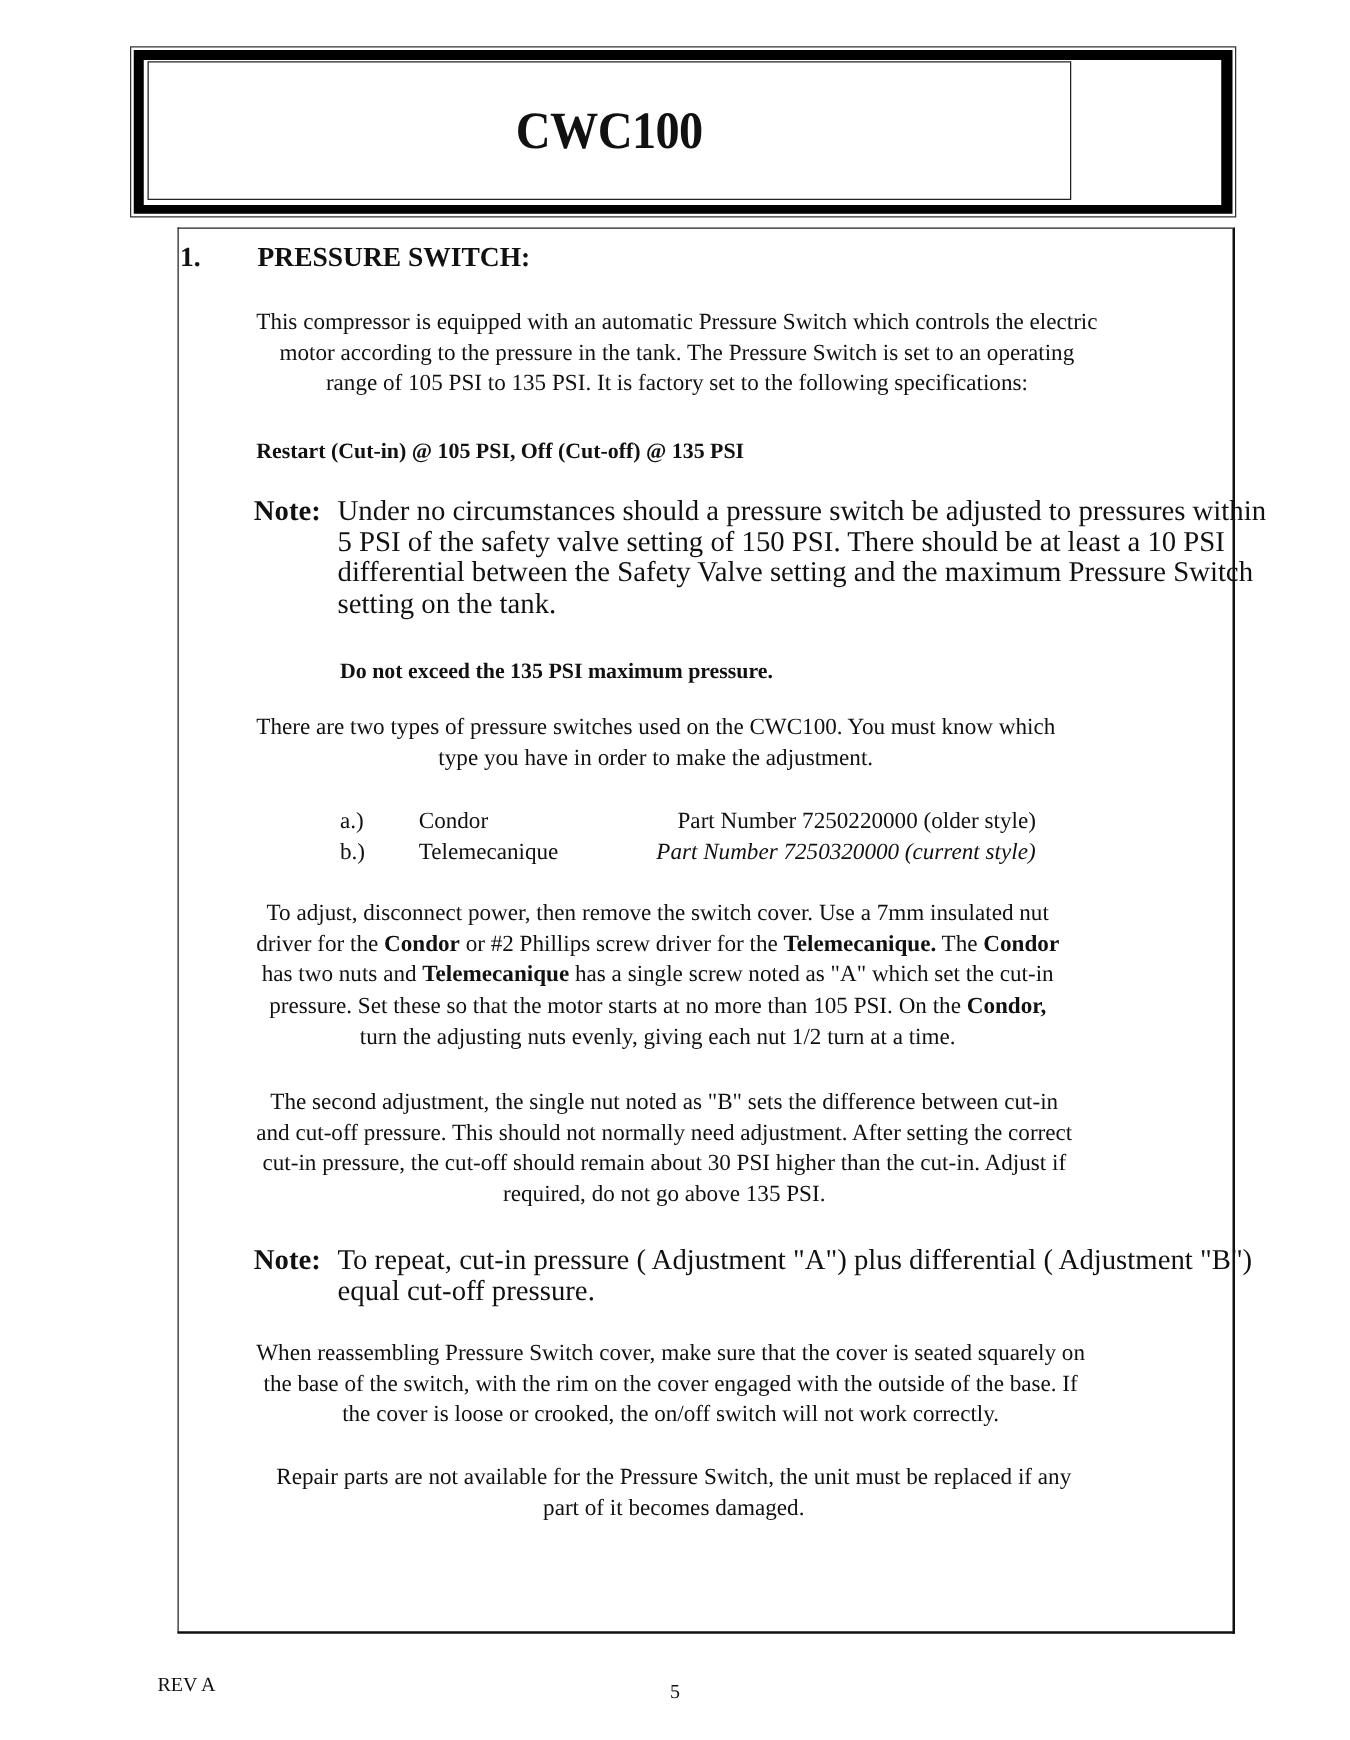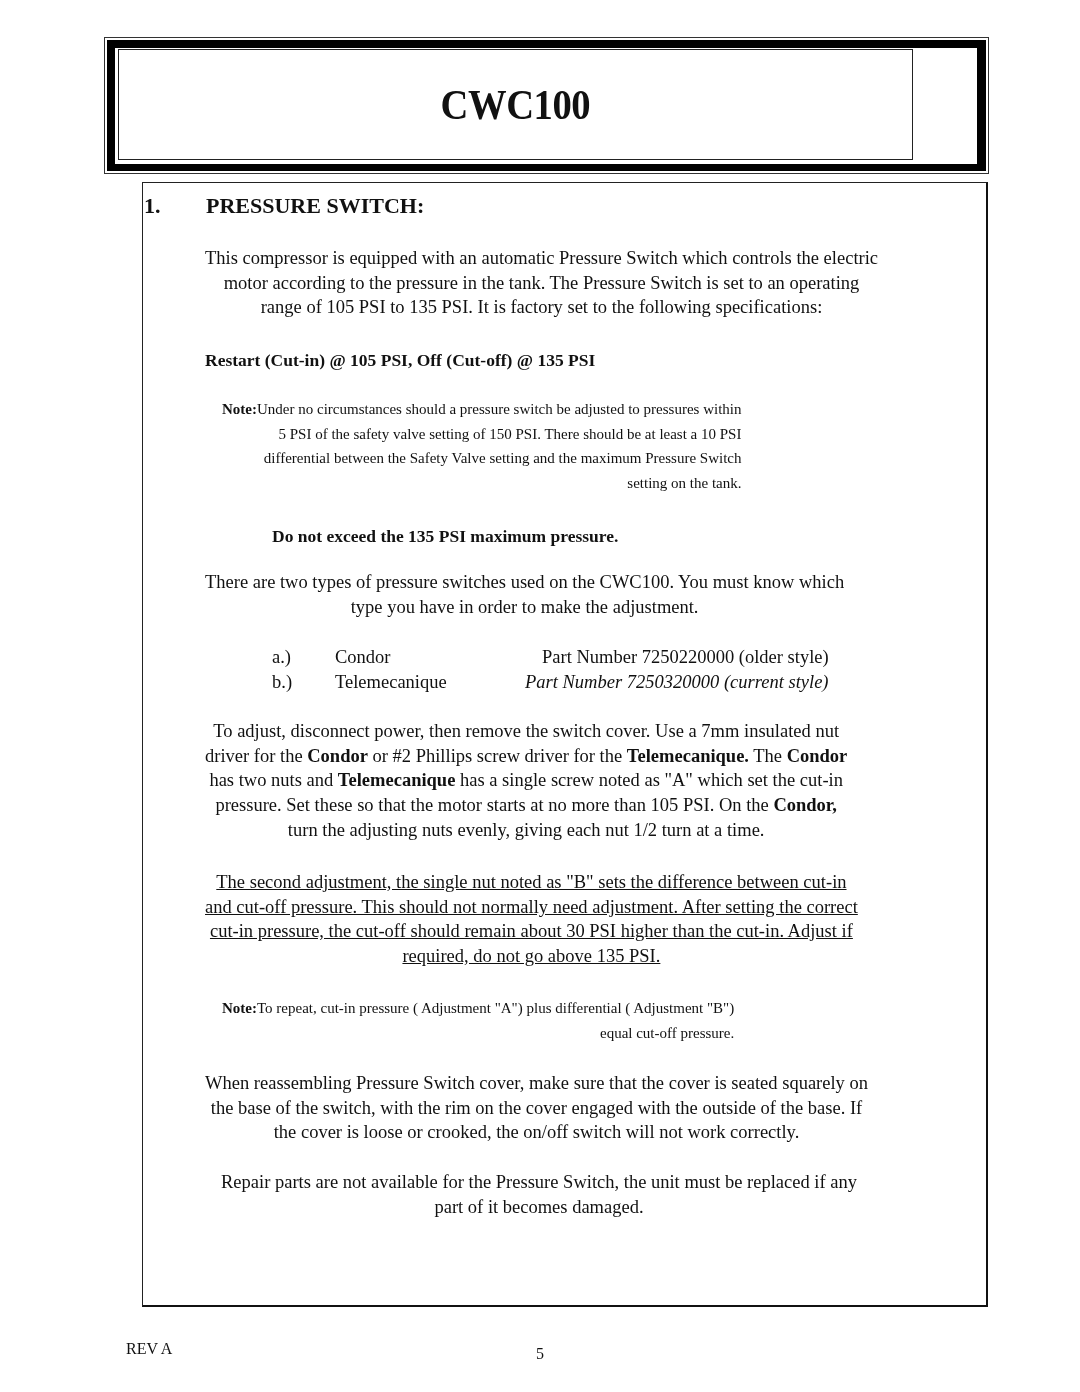--- a/index.html
+++ b/index.html
@@ -32,21 +32,21 @@
       height: 131px;
       border: 8px solid #000;
       border-right-width: 9px;
       border-bottom-width: 7px;
       box-sizing: border-box;
     }
     .title-frame-inner {
       position: absolute;
       left: 118px;
       top: 49px;
-      width: 795px;
+      width: 739px;
       height: 111px;
       border: 1px solid #222;
       box-sizing: border-box;
       display: flex;
       align-items: center;
       justify-content: center;
     }
     .title-text {
       font-size: 42px;
       font-weight: bold;
@@ -77,26 +77,25 @@
       position: absolute;
       left: 205px;
       font-size: 18.5px;
       line-height: 24.7px;
       white-space: nowrap;
       text-align: center;
     }
     .bold { font-weight: bold; }
     .note-row {
       position: absolute;
-      left: 190px;
-      font-size: 15px;
+      left: 203px;
+      font-size: 23px;
       line-height: 24.7px;
       display: flex;
       white-space: nowrap;
-      text-align: right;
     }
     .note-row .note-label { width: 67px; font-weight: bold; flex: none; }
     .list-row {
       position: absolute;
       font-size: 18.5px;
       line-height: 24.7px;
       white-space: nowrap;
     }
     .list-row span { position: absolute; top: 0; }
     .footer-rev {
@@ -165,21 +164,21 @@
 </div>
 
 <div class="p" style="top:719px;">
   <div>To adjust, disconnect power, then remove the switch cover.  Use a 7mm insulated nut</div>
   <div><span>driver for the </span><span class="bold">Condor</span><span> or #2 Phillips screw driver for the </span><span class="bold">Telemecanique.</span><span>  The </span><span class="bold">Condor</span></div>
   <div><span>has two nuts and </span><span class="bold">Telemecanique</span><span> has a single screw noted as "A" which set the cut-in</span></div>
   <div><span>pressure.  Set these so that the motor starts at no more than 105 PSI.  On the </span><span class="bold">Condor,</span></div>
   <div>turn the adjusting nuts evenly, giving each nut 1/2 turn at a time.</div>
 </div>
 
-<div class="p" style="top:870px;text-decoration:underline;">
+<div class="p" style="top:870px;">
   <div>The second adjustment, the single nut noted as "B" sets the difference between cut-in</div>
   <div>and cut-off pressure.  This should not normally need adjustment.  After setting the correct</div>
   <div>cut-in pressure, the cut-off should remain about 30 PSI higher than the cut-in.  Adjust if</div>
   <div>required, do not go above 135 PSI.</div>
 </div>
 
 <div class="note-row" style="top:996px;">
   <span class="note-label">Note:</span>
   <div>
     <div>To repeat, cut-in pressure ( Adjustment "A") plus differential ( Adjustment "B")</div>

